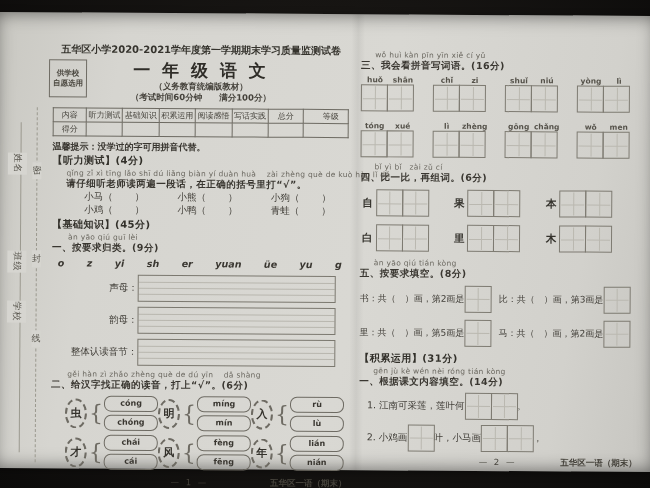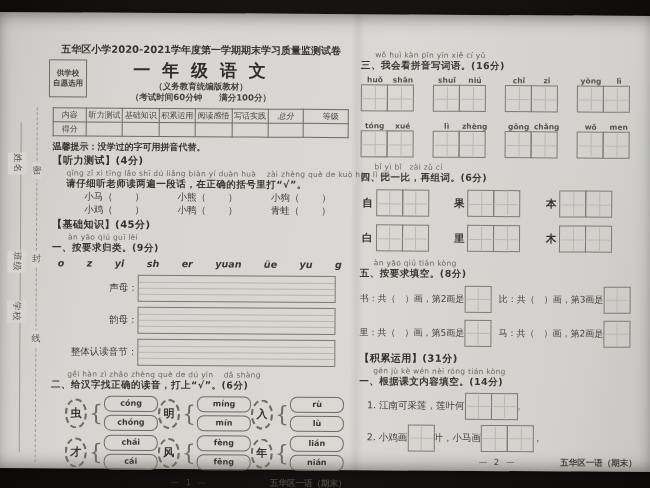--- a/index.html
+++ b/index.html
@@ -108,21 +108,21 @@
 
     <table class="score">
       <tbody>
           <tr>
         <td style="width:32px;">内容</td>
         <td>听力测试</td>
         <td>基础知识</td>
         <td>积累运用</td>
         <td>阅读感悟</td>
         <td>写话实践</td>
-        <td style="width:34px;font-style:italic;">总分</td>
+        <td style="width:34px;">总分</td>
         <td style="width:34px;padding-left:10px;">等级</td>
       </tr>
       <tr>
         <td>得分</td>
         <td></td>
             <td></td>
         <td></td>
             <td></td>
         <td></td>
             <td></td>
@@ -240,29 +240,29 @@
       <div class="wb-row">
         <div class="wordbox">
             <div class="py-row">
               <span>huǒ</span>
               <span>shān</span>
             </div>
             <div><span class="cell"></span><span class="cell"></span></div>
           </div>
         <div class="wordbox">
             <div class="py-row">
+              <span>chǐ</span>
+              <span>zi</span>
+            </div>
+            <div><span class="cell"></span><span class="cell"></span></div>
+          </div>
+        <div class="wordbox">
+            <div class="py-row">
               <span>shuǐ</span>
               <span>niú</span>
-            </div>
-            <div><span class="cell"></span><span class="cell"></span></div>
-          </div>
-        <div class="wordbox">
-            <div class="py-row">
-              <span>chǐ</span>
-              <span>zi</span>
             </div>
             <div><span class="cell"></span><span class="cell"></span></div>
           </div>
         <div class="wordbox">
             <div class="py-row">
               <span>yòng</span>
               <span>lì</span>
             </div>
             <div><span class="cell"></span><span class="cell"></span></div>
           </div>

